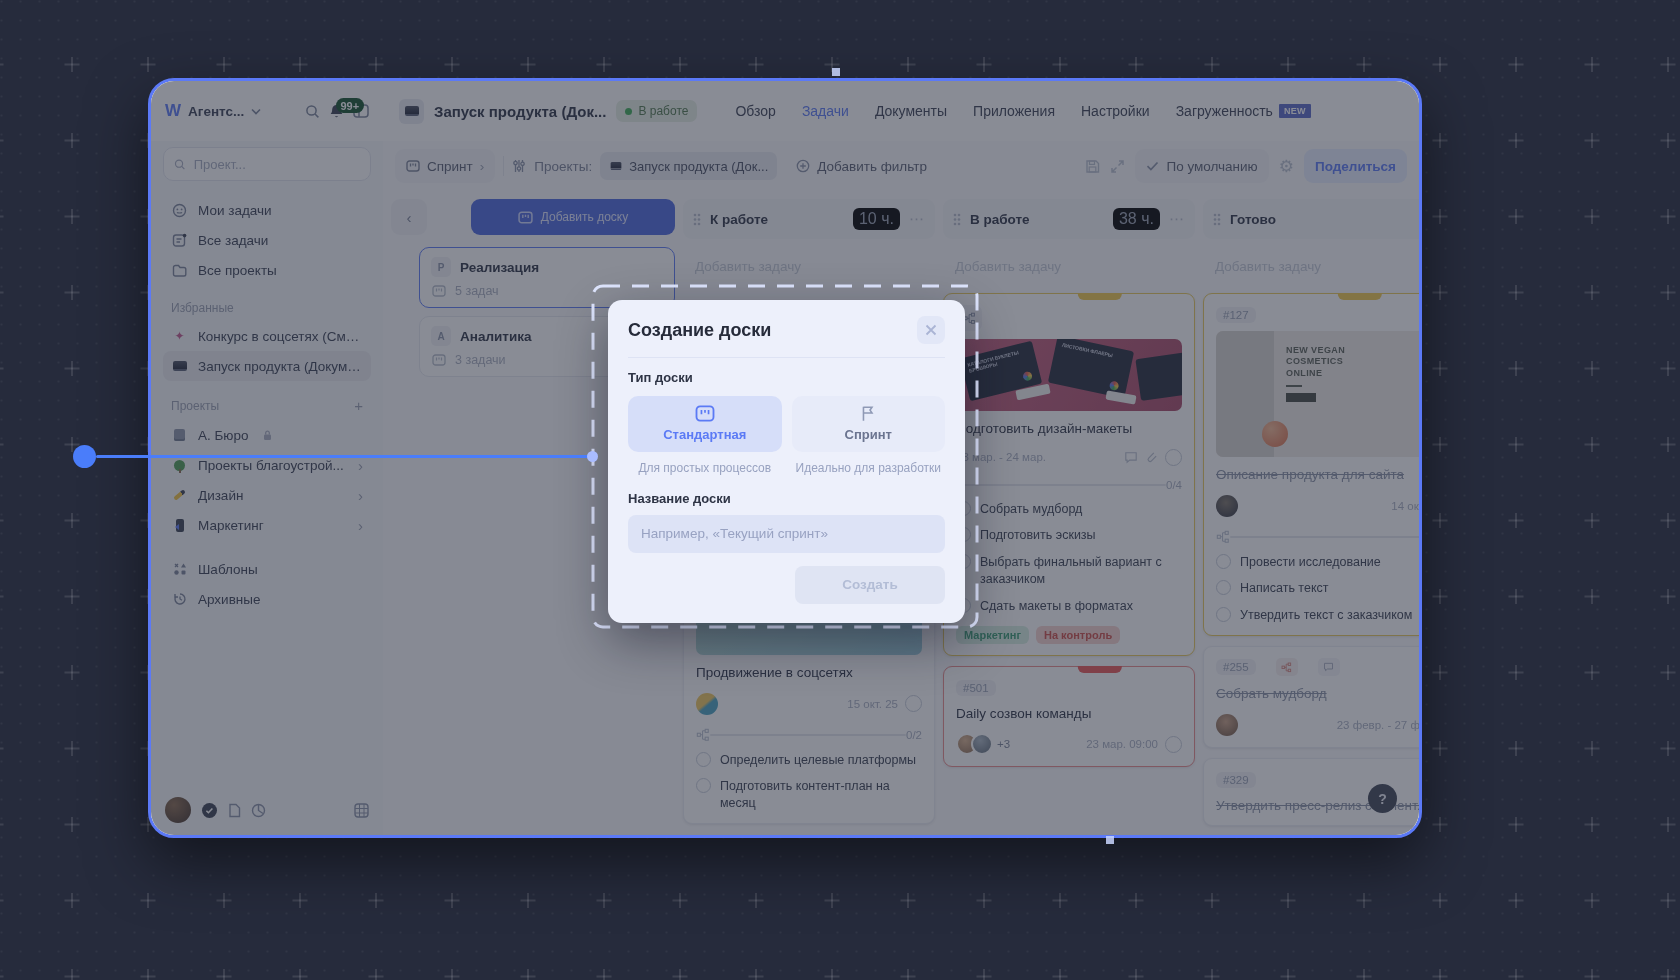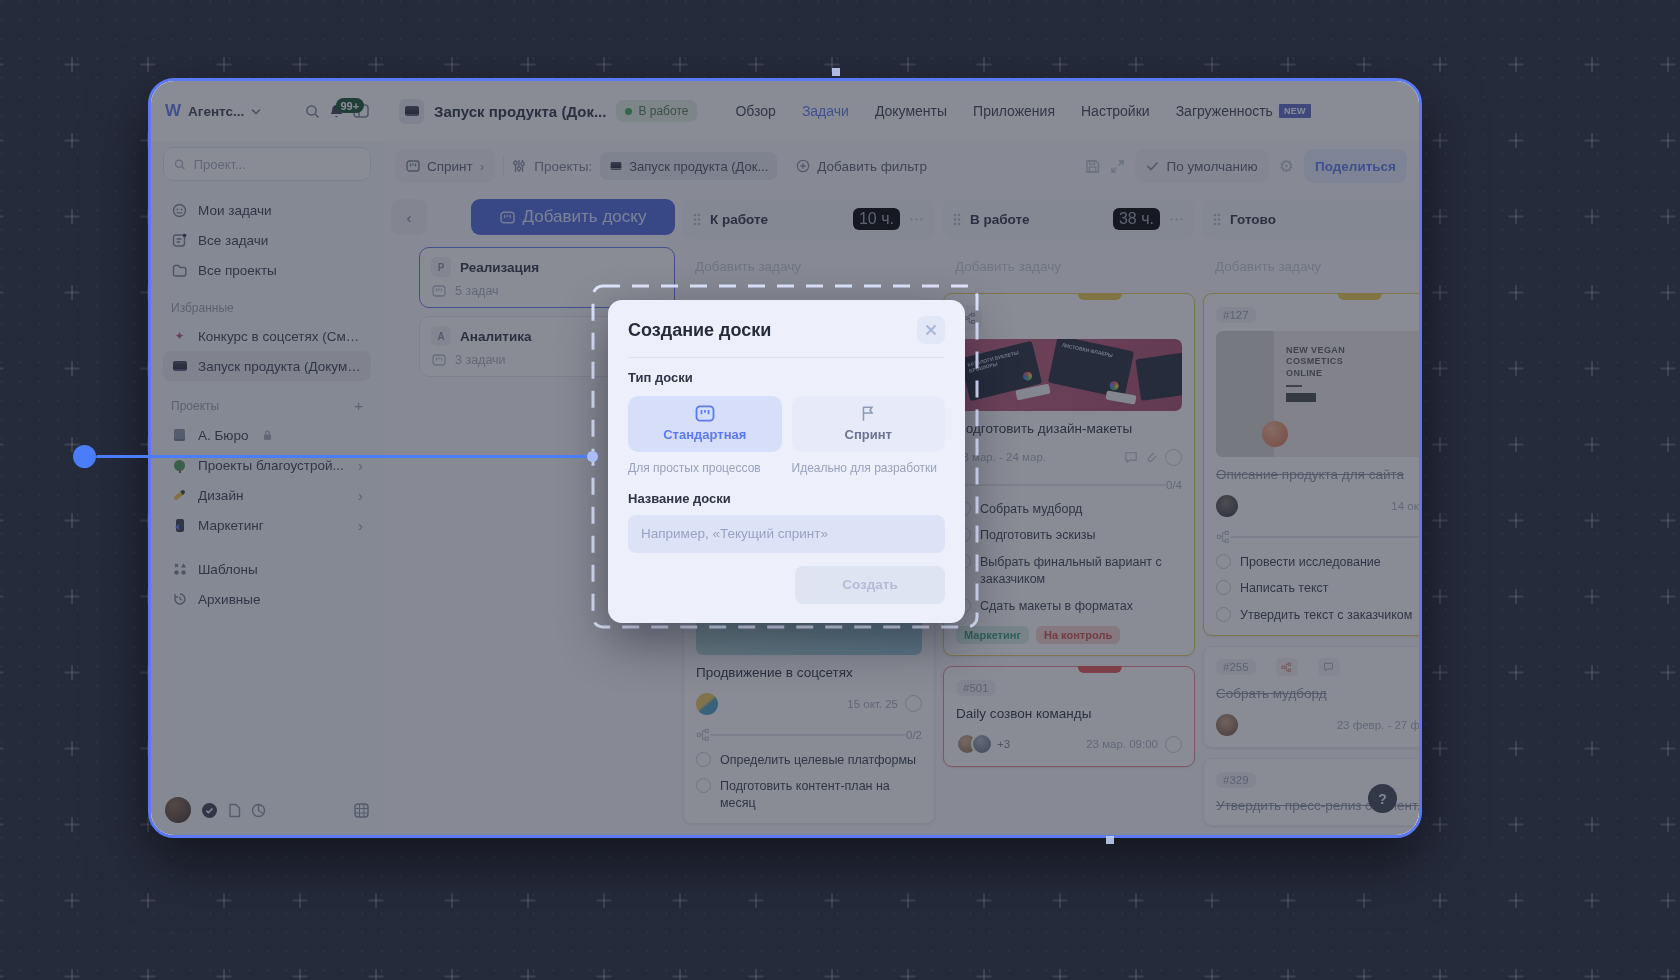--- a/index.html
+++ b/index.html
@@ -71,21 +71,21 @@
   .t-sep{width:1px;height:20px;background:#e6e8ef;}
   .share-btn{margin-left:0;background:#e7edfe;color:#5b7af5;font-weight:bold;}
   .t-right{margin-left:auto;display:flex;align-items:center;gap:10px;}
   .gear{font-size:17px;color:#b9c0cf;}
   
   .board{position:absolute;left:0;top:50px;right:0;bottom:0;display:flex;gap:8px;padding:8px 0 0 8px;align-items:flex-start;}
   .bpanel{width:284px;flex:none;}
   .bpanel-top{display:flex;gap:8px;margin-bottom:12px;}
   .back-btn{width:36px;height:36px;border-radius:9px;background:#f1f2f6;display:flex;align-items:center;justify-content:center;
     color:#7c8398;font-size:15px;cursor:pointer;flex:none;}
-  .add-board{flex:1;height:36px;border:none;border-radius:9px;background:#4d68e0;color:#dfe5ff;font-size:17px;
+  .add-board{flex:1;height:36px;border:none;border-radius:9px;background:#4d68e0;color:#dfe5ff;font-size:12px;
     display:flex;align-items:center;justify-content:center;gap:8px;cursor:pointer;font-family:inherit;margin-left:36px;}
   .bcard{margin-left:28px;background:#fff;border:1px solid #e7e9f0;border-radius:10px;padding:9px 11px;margin-bottom:8px;cursor:pointer;}
   .bcard.sel{border:1.5px solid #5b7af5;}
   .brow1{display:flex;align-items:center;gap:9px;font-size:13.5px;font-weight:bold;color:#2e3445;}
   .binit{width:20px;height:20px;border-radius:5px;background:#f1f2f6;color:#8a93a8;font-size:10px;font-weight:bold;
     display:flex;align-items:center;justify-content:center;}
   .brow2{display:flex;align-items:center;gap:9px;font-size:12.5px;color:#aab0c0;margin-top:7px;padding-left:1px;}
   
   .col{width:252px;flex:none;display:flex;flex-direction:column;gap:8px;}
   .col-head{height:40px;background:#f4f5f8;border-radius:9px;display:flex;align-items:center;gap:9px;padding:0 10px;}
@@ -158,21 +158,21 @@
   .m-close{width:28px;height:28px;border-radius:8px;background:#e2e7f7;border:none;display:flex;align-items:center;
     justify-content:center;cursor:pointer;}
   .m-hr{border:none;border-top:1px solid #dee3f4;margin:13px 0 12px;}
   .m-label{font-size:13px;font-weight:bold;color:#2e3445;}
   .m-opts{display:grid;grid-template-columns:1fr 1fr;gap:10px;margin-top:11px;}
   .m-opt{border-radius:10px;padding:9px 6px 10px;text-align:center;cursor:pointer;background:#e7ebf9;}
   .m-opt.sel{background:#d6def9;}
   .m-opt .olabel{display:block;font-size:13px;font-weight:bold;color:#6b7490;margin-top:5px;}
   .m-opt.sel .olabel{color:#5b7af5;}
   .m-descs{display:grid;grid-template-columns:1fr 1fr;gap:10px;margin-top:9px;}
-  .m-desc{font-size:12px;color:#98a2c0;line-height:1.3;}
+  .m-desc{font-size:12px;color:#98a2c0;text-align:center;line-height:1.3;}
   .m-name{margin-top:14px;}
   .m-input{width:100%;height:38px;border:none;border-radius:8px;background:#dde3f6;margin-top:9px;
     padding:0 13px;font-size:13.5px;color:#3a4152;outline:none;font-family:inherit;}
   .m-input::placeholder{color:#98a2c2;}
   .m-foot{display:flex;justify-content:flex-end;margin-top:13px;}
   .m-submit{width:150px;height:38px;border:none;border-radius:8px;background:#dfe4f3;color:#b3bdd6;
     font-size:13.5px;font-weight:bold;cursor:not-allowed;font-family:inherit;}
   
   .callout-line{position:absolute;left:96px;top:455px;width:497px;height:3px;background:var(--color-callout);z-index:80;border-radius:2px;}
   .dot-big{position:absolute;left:73px;top:445px;width:23px;height:23px;border-radius:50%;background:var(--color-callout);z-index:80;}

